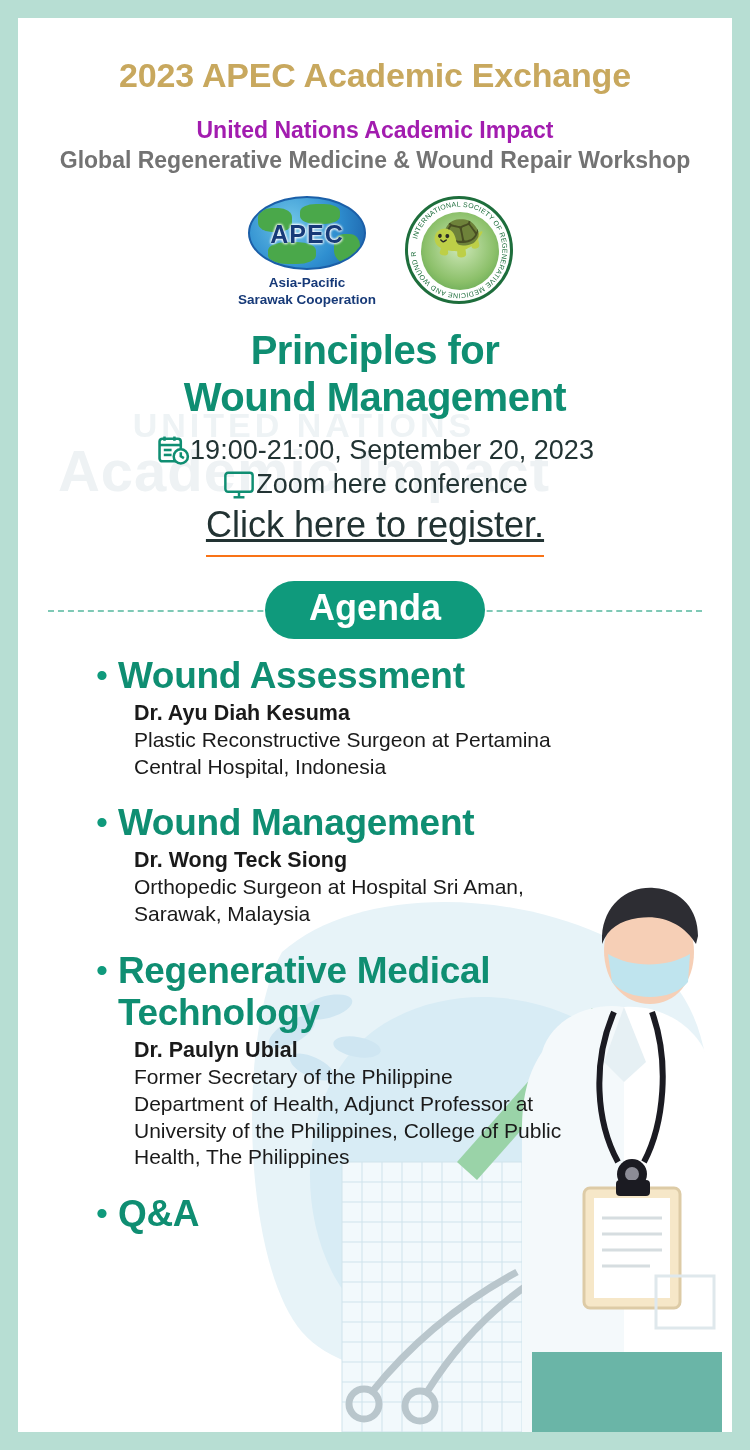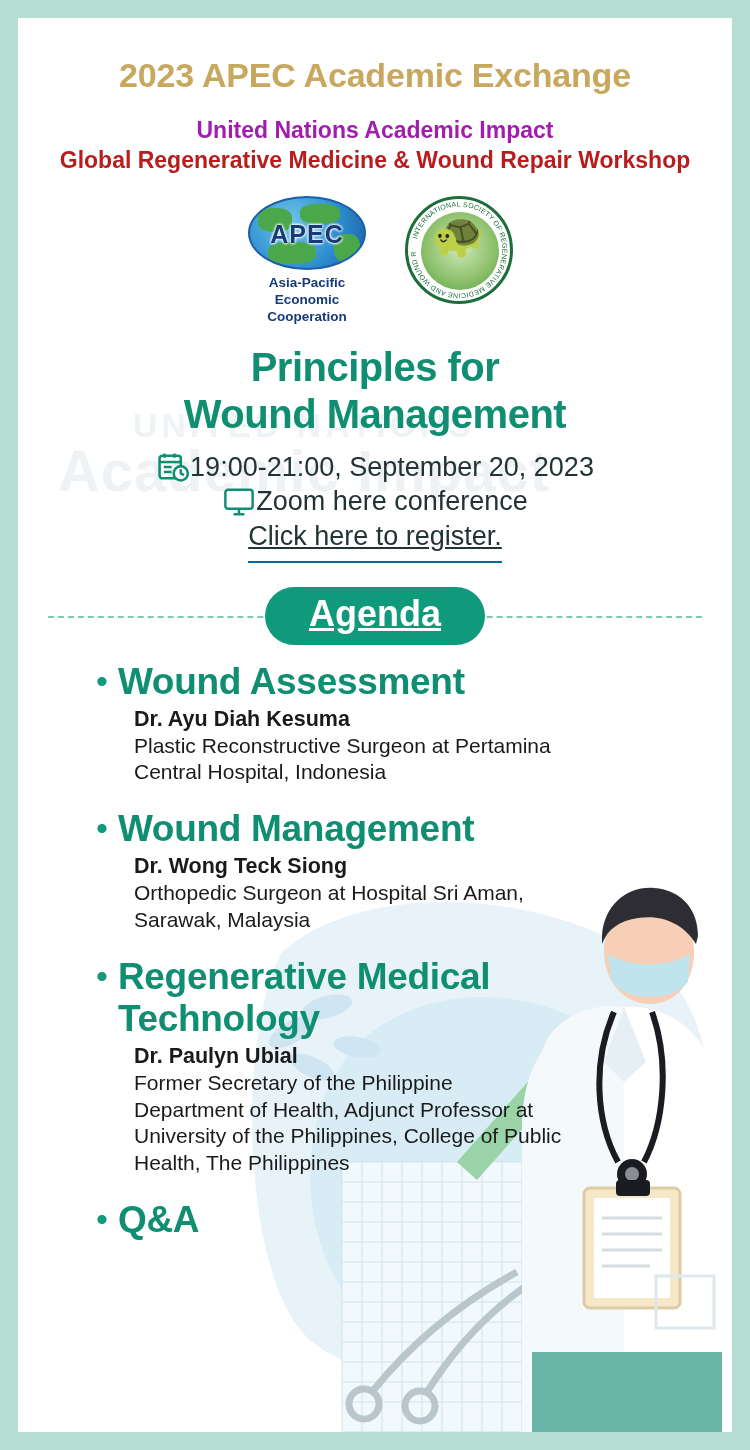--- a/index.html
+++ b/index.html
@@ -60,21 +60,21 @@
     font-weight: bold;
     letter-spacing: -0.2px;
   }
   .h-sub1 {
     color: #a21caf;
     font-size: 23px;
     font-weight: bold;
     margin-top: 22px;
   }
   .h-sub2 {
-    color: #b91c1c;
+    color: #737373;
     font-size: 23px;
     font-weight: bold;
     margin-top: 3px;
   }
 
   
   .logos {
     position: relative;
     margin-top: 22px;
     display: flex;
@@ -172,26 +172,26 @@
   .det-row {
     display: flex;
     align-items: center;
     justify-content: center;
     font-size: 27px;
     color: #233;
     margin-bottom: 2px;
   }
   .det-icon { color: #0f8e72; display: inline-flex; align-items: center; }
   .det-register {
-    font-size: 27px;
+    font-size: 36px;
     color: #233;
     margin-top: 2px;
     padding-bottom: 9px;
     display: inline-block;
-    border-bottom: 2px solid #0369a1;
+    border-bottom: 2px solid #f97316;
   }
 
   
   .agenda-wrap {
     position: relative;
     margin-top: 22px;
     height: 62px;
     display: flex;
     align-items: center;
     justify-content: center;
@@ -203,21 +203,20 @@
   }
   .agenda-pill {
     position: relative;
     background: #0f9a7c;
     color: #fff;
     font-size: 36px;
     font-weight: bold;
     padding: 6px 44px 10px;
     border-radius: 34px;
     z-index: 2;
-    text-decoration: underline;
   }
 
   
   .agenda-list {
     position: relative;
     margin-top: 14px;
     padding-left: 78px;
     padding-right: 40px;
   }
   .item { margin-bottom: 22px; position: relative; }
@@ -370,21 +369,21 @@
     <div class="apec-logo">
       <div class="apec-globe">
         <span class="land l1"></span>
           <span class="land l2"></span>
         <span class="land l3"></span>
           <span class="land l4"></span>
         <span class="apec-word">APEC</span>
       </div>
       <div class="apec-cap">
         <div>Asia-Pacific</div>
-        <div>Economic Cooperation</div>
+        <div>Sarawak Cooperation</div>
       </div>
     </div>
 
     <div class="isrm-logo">
       <div class="isrm-inner"></div>
       <div class="isrm-bird">🐢</div>
       <svg class="isrm-ring-text" viewBox="0 0 108 108">
         <defs>
             <path id="ringpath" d="M54,54 m-46,0 a46,46 0 1,1 92,0 a46,46 0 1,1 -92,0"></path>
           </defs>

